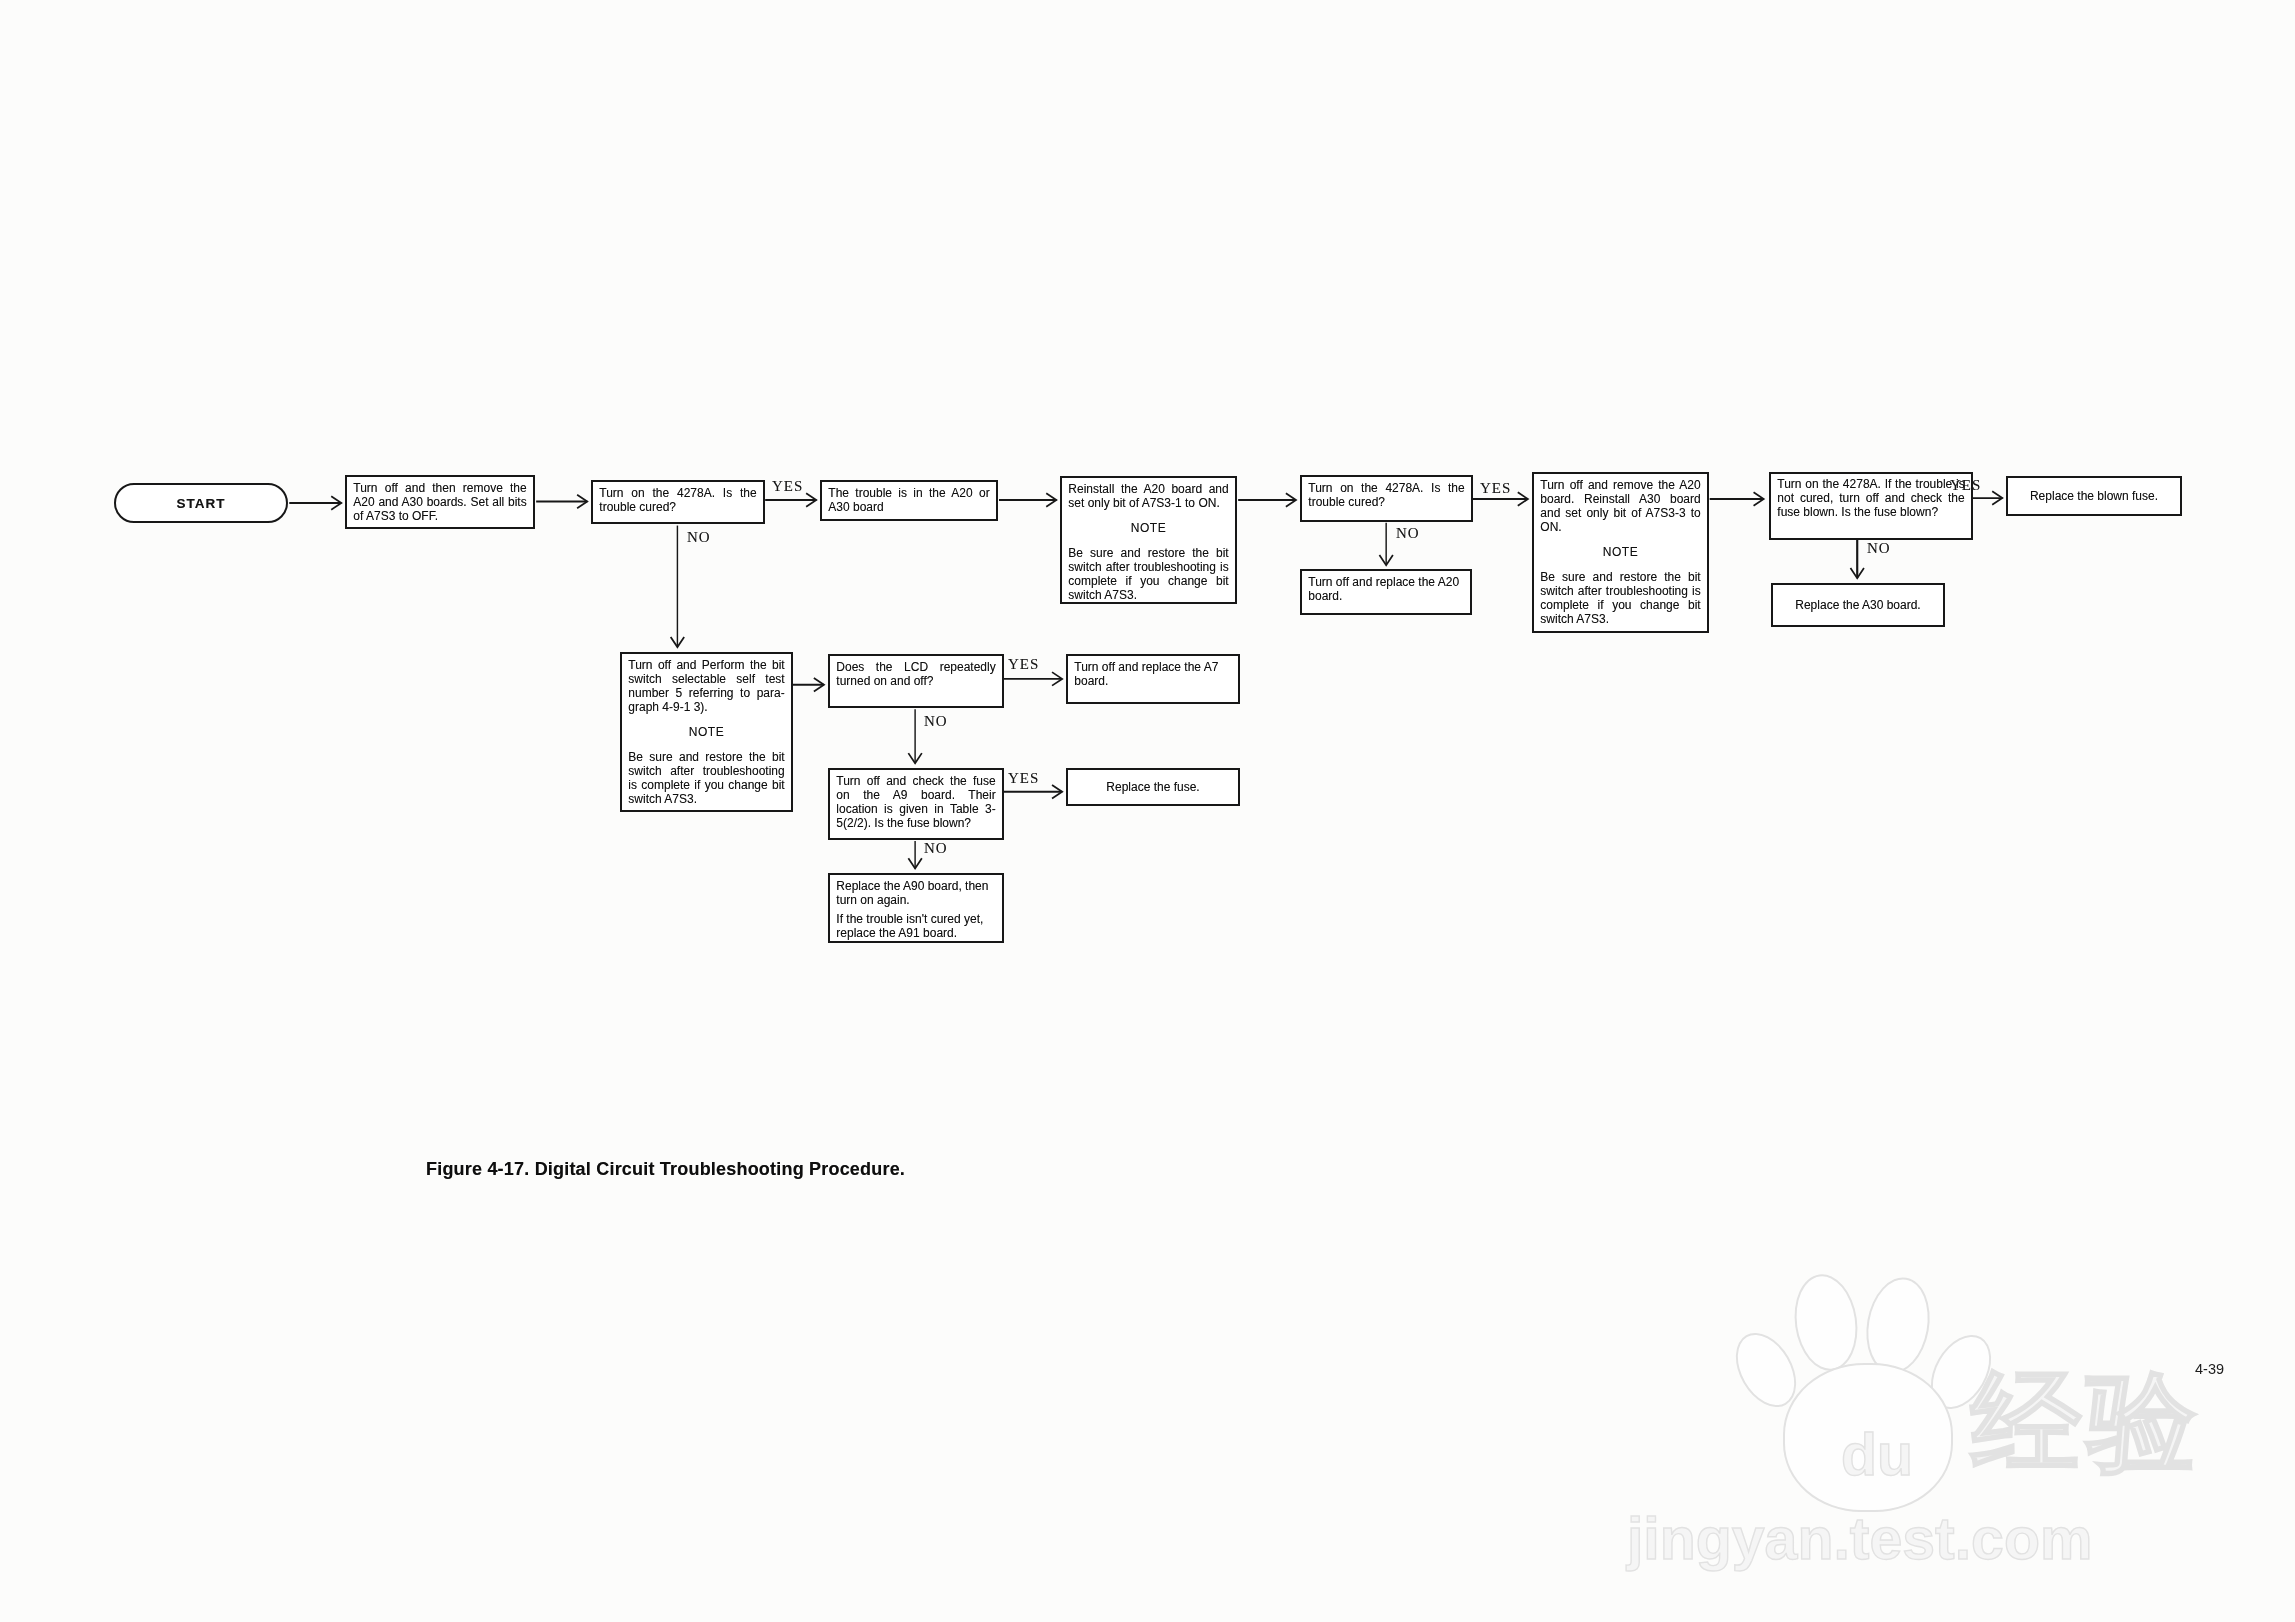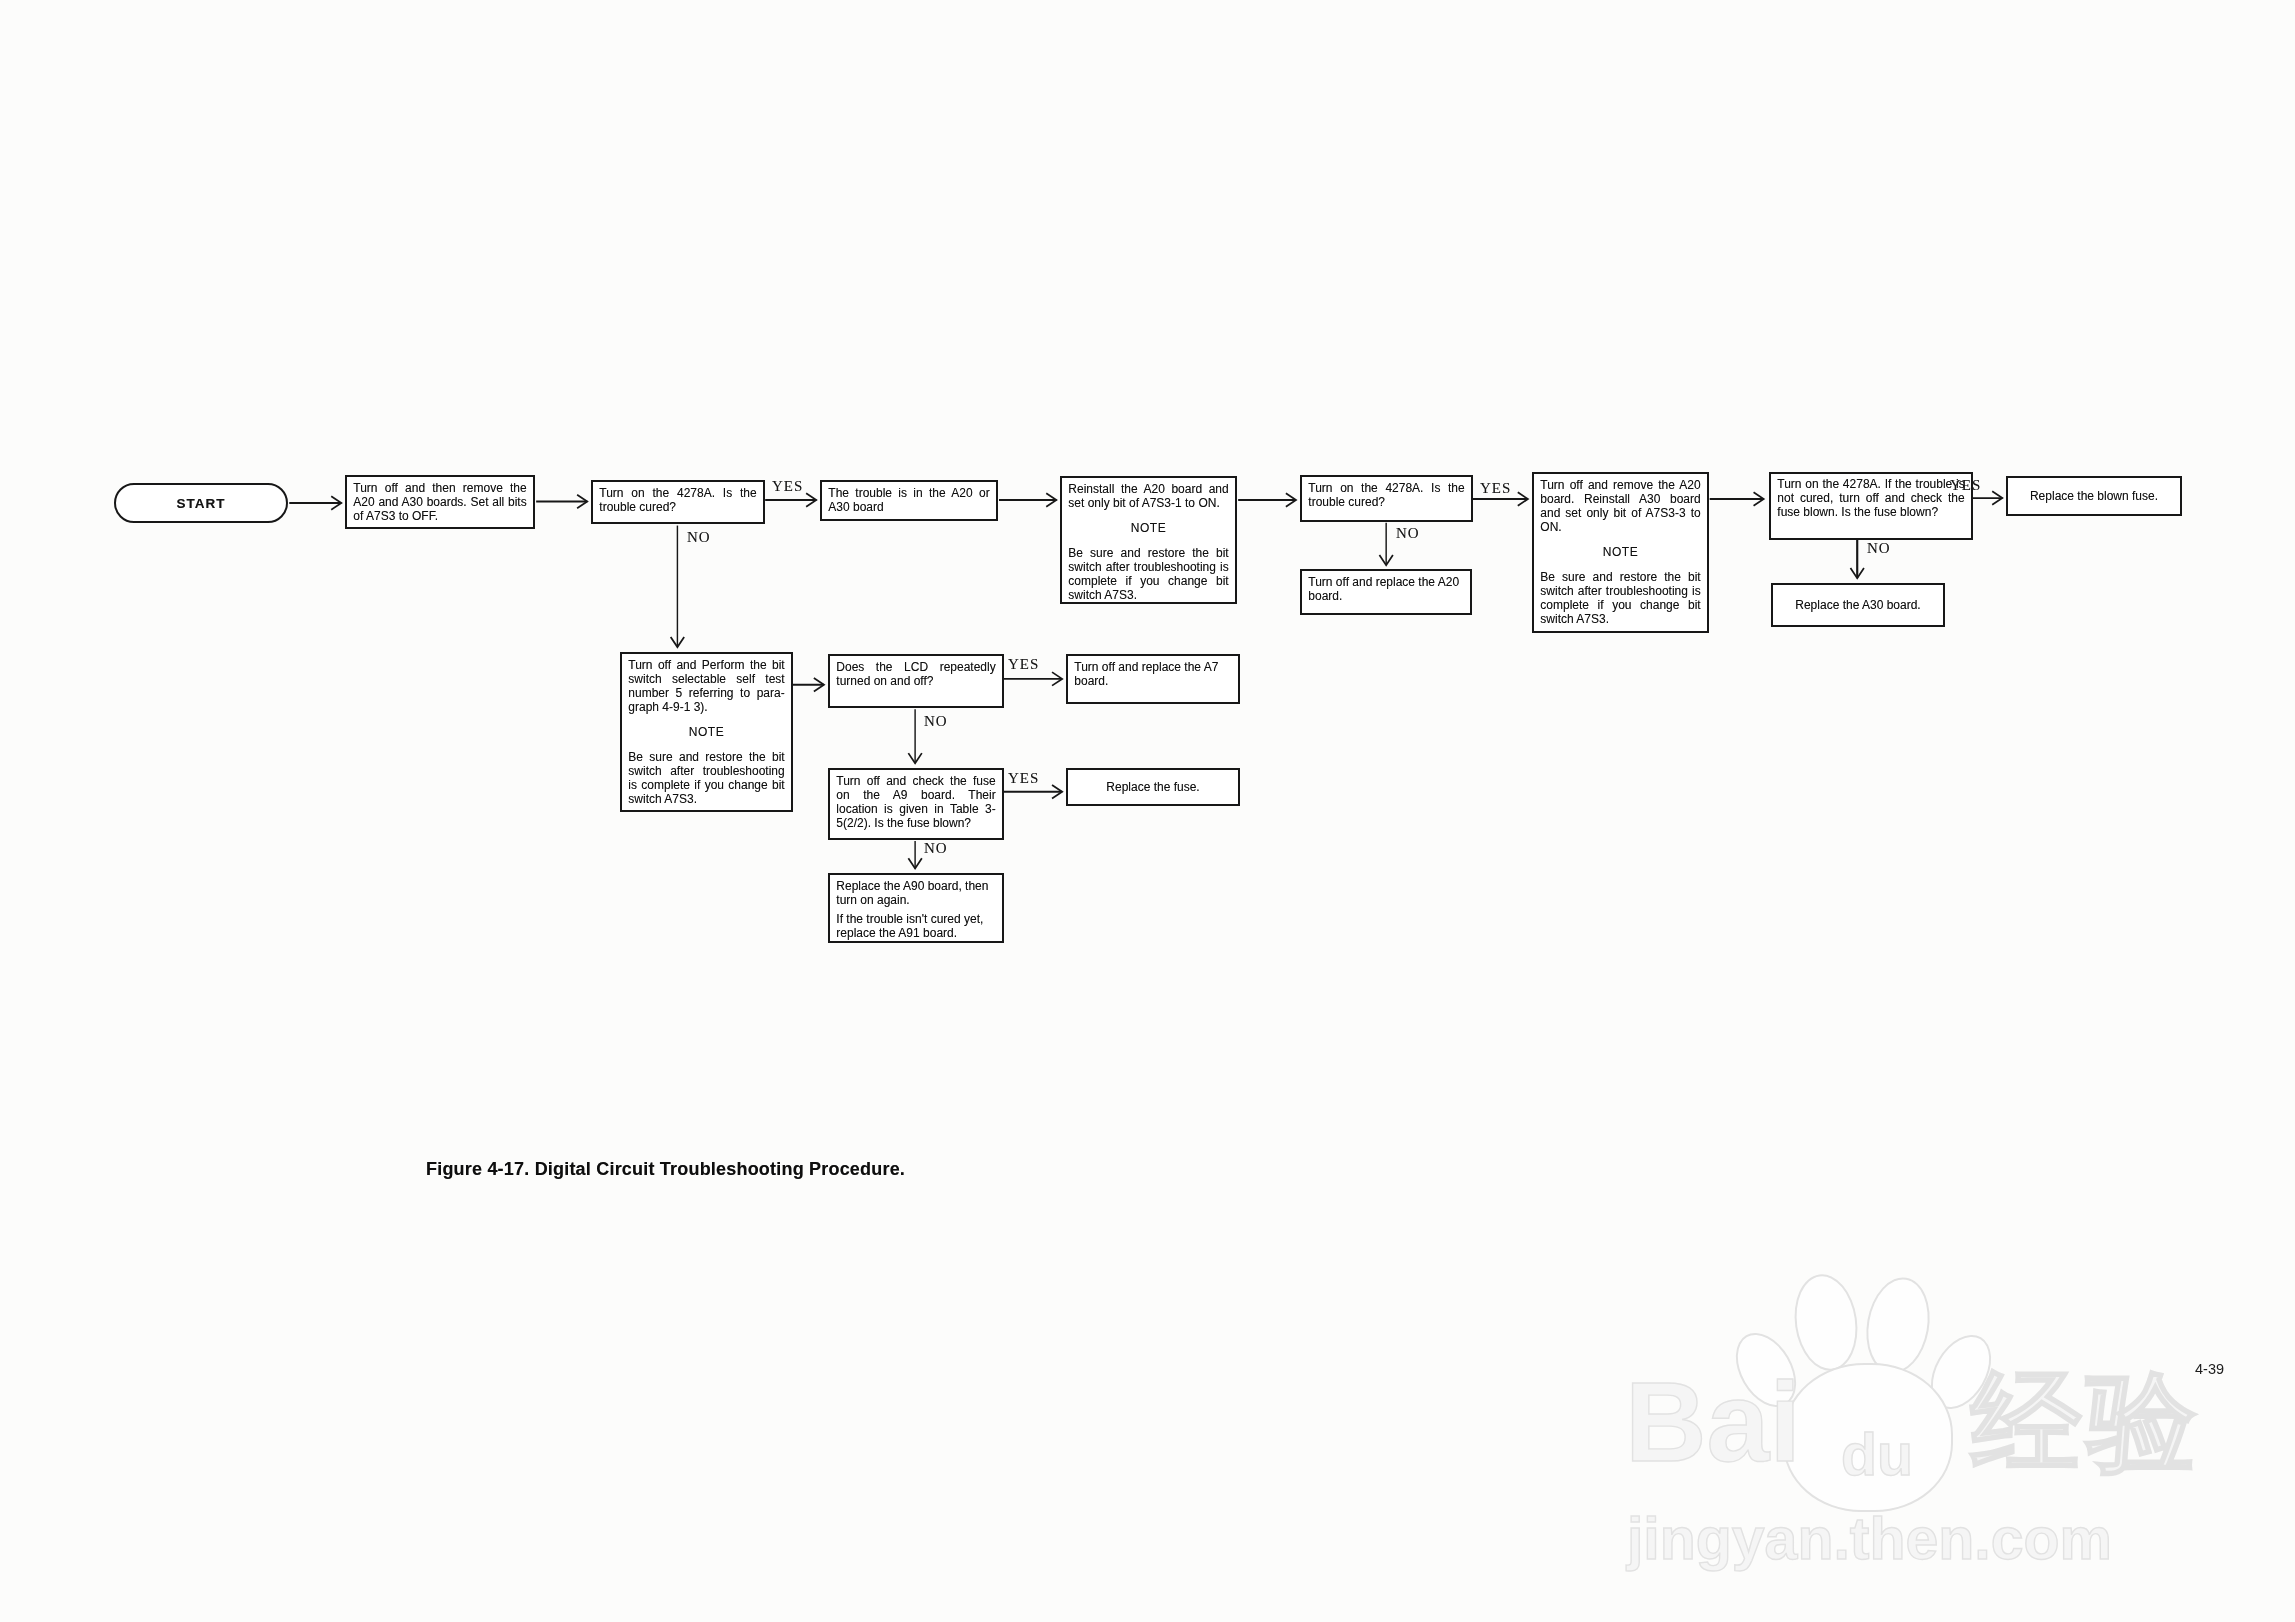--- a/index.html
+++ b/index.html
@@ -174,20 +174,19 @@
 
   <div class="caption">Figure 4-17.  Digital Circuit Troubleshooting Procedure.</div>
   <div class="pageno">4-39</div>
 
   <div class="wm">
     <div class="wm-shape toe1"></div>
     <div class="wm-shape toe2"></div>
     <div class="wm-shape toe3"></div>
     <div class="wm-shape toe4"></div>
     <div class="wm-shape pad"></div>
-    <div class="wm-txt wm-brand">Bai</div>
     <div class="wm-txt wm-brand2">du</div>
     <div class="wm-txt wm-cn">经验</div>
-    <div class="wm-txt wm-site">jingyan.then.com</div>
+    <div class="wm-txt wm-site">jingyan.test.com</div>
   </div>
 
 </div>
 
 
 </body></html>

